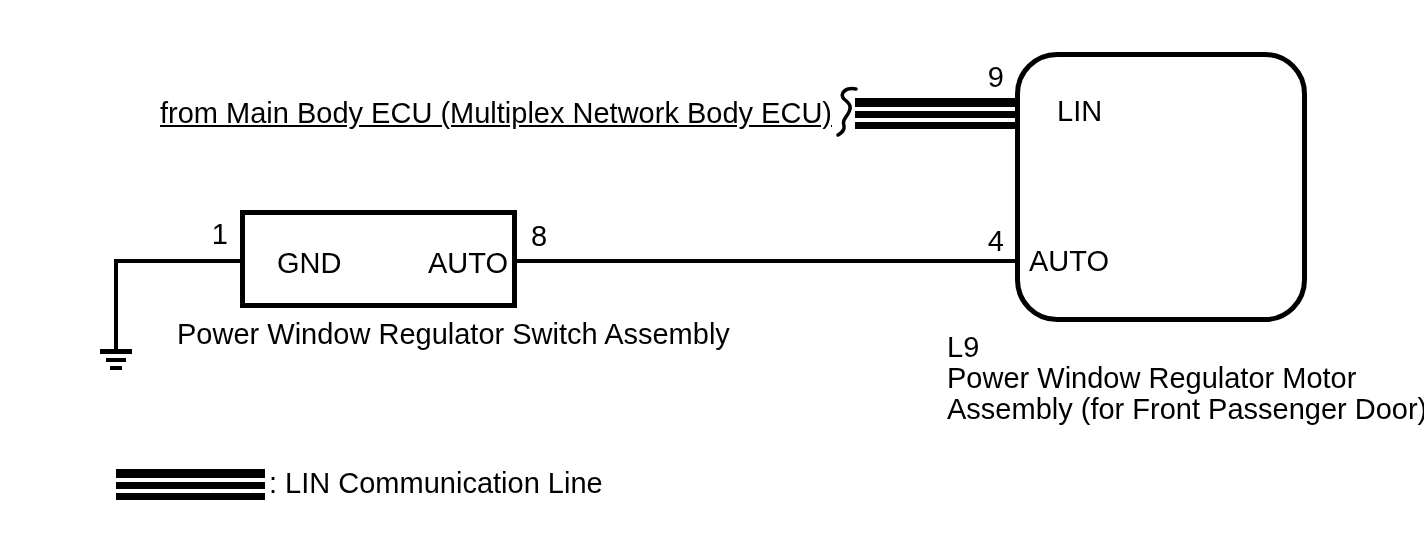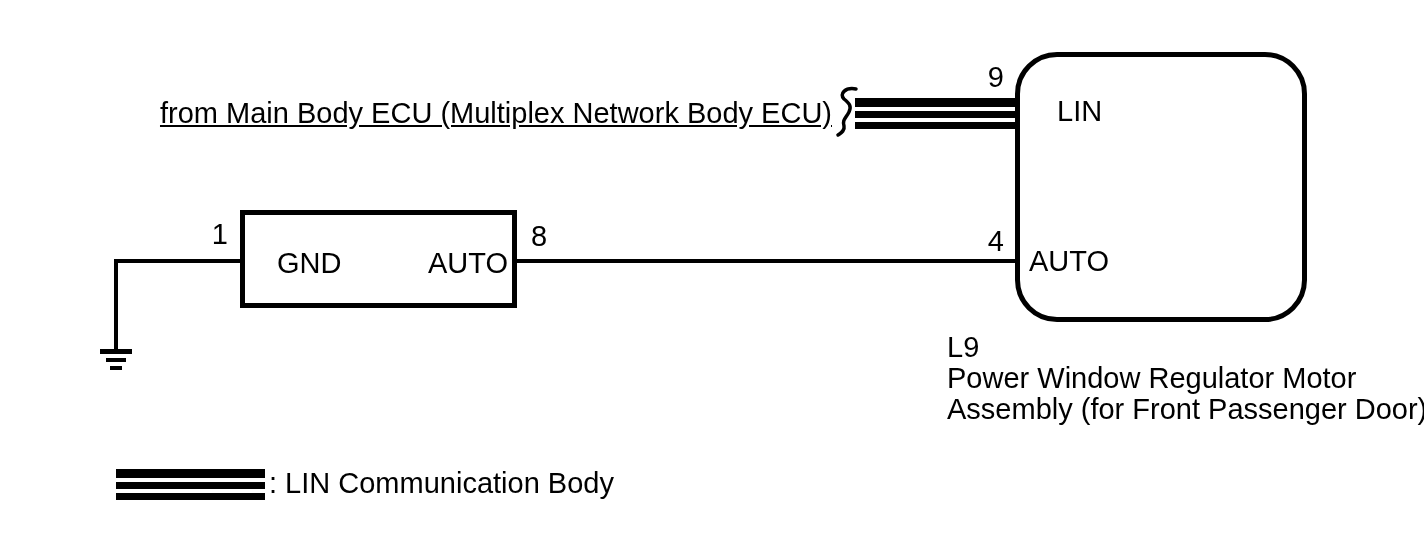--- a/index.html
+++ b/index.html
@@ -68,24 +68,25 @@
 
   <div class="box" style="left:240px; top:210px; width:277px; height:98px;"></div>
 
   <div class="abs" style="left:253px; top:249px;margin-left:24px;">GND</div>
 
   <div class="abs" style="top:249px; right:916px;">AUTO</div>
 
   <div class="abs" style="left:531px; top:222px;">8</div>
 
   <div class="abs" style="left:177px; top:319px; line-height:30px;">
+    <div>Power Window Regulator Switch Assembly</div>
   </div>
 
   <div class="abs" style="left:947px; top:332px; line-height:31px;">
     <div>L9</div>
     <div>Power Window Regulator Motor</div>
     <div>Assembly (for Front Passenger Door)</div>
   </div>
 
   <div class="lin-band" style="left:116px; top:469px; width:149px;"></div>
-  <div class="abs" style="left:269px; top:469px;">: LIN Communication Body</div>
+  <div class="abs" style="left:269px; top:469px;">: LIN Communication Line</div>
 
 </div>
 
 </body></html>

